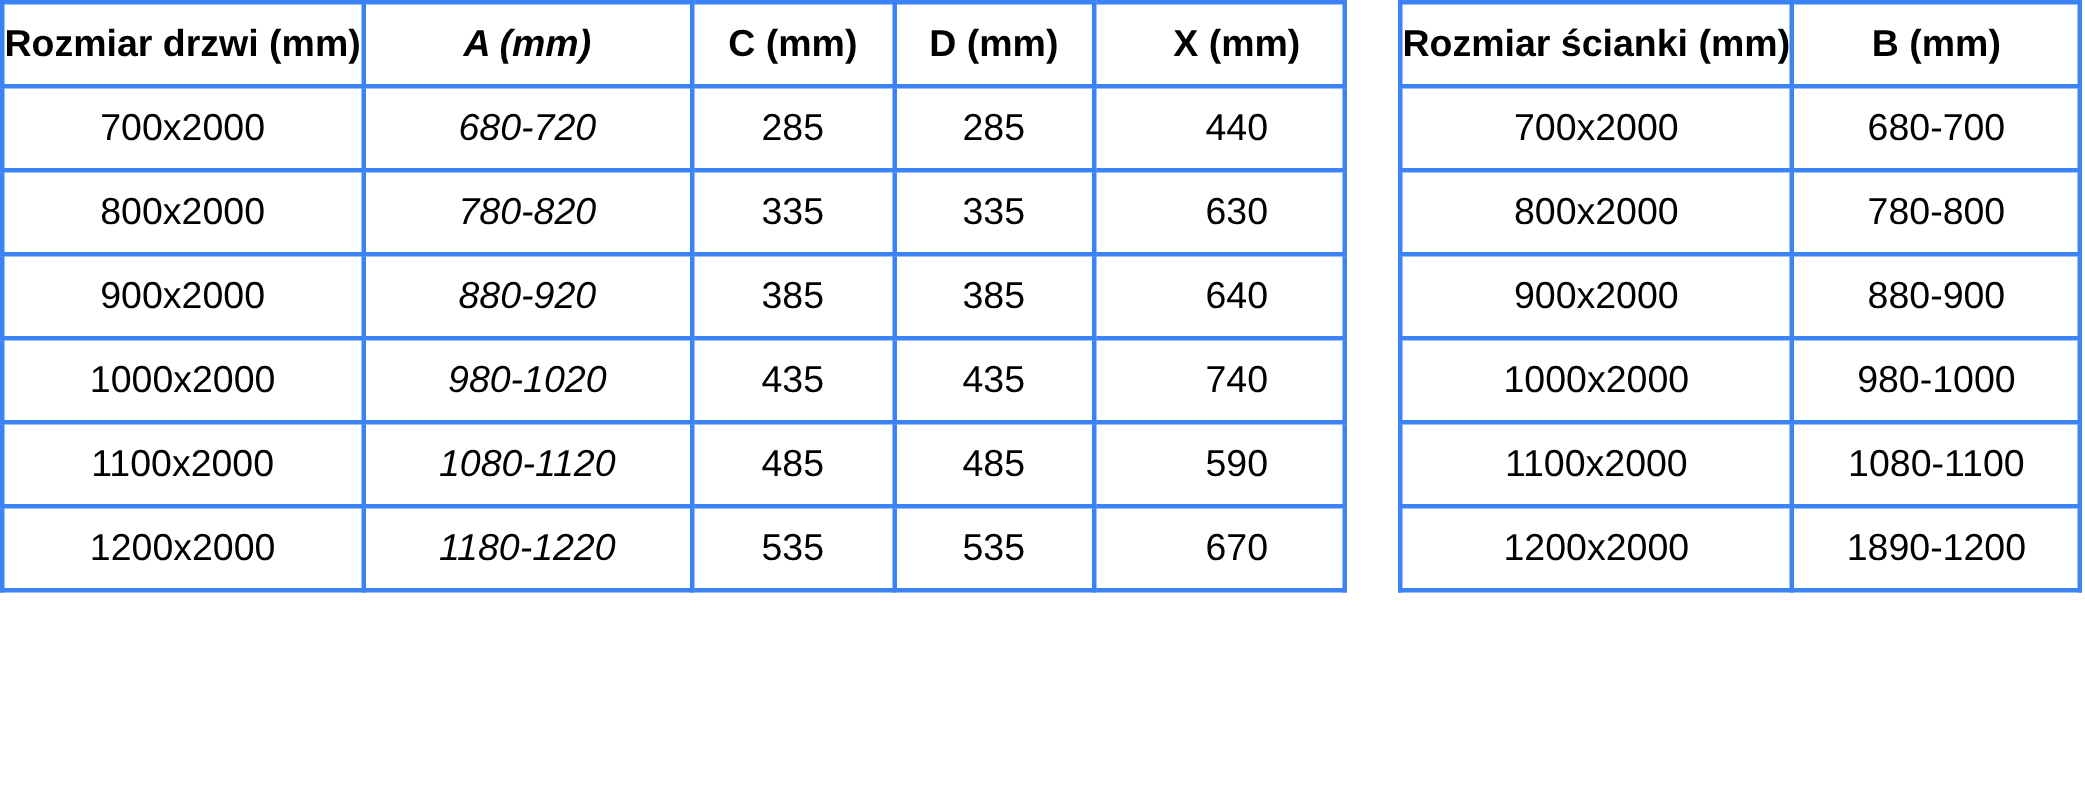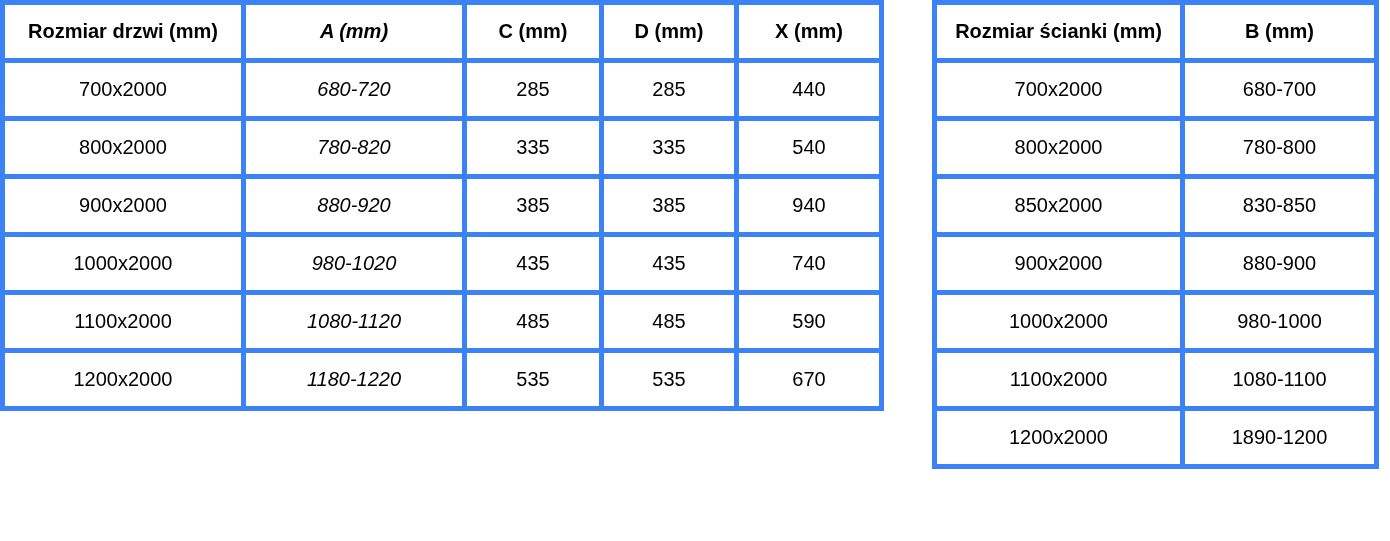--- a/index.html
+++ b/index.html
@@ -19,43 +19,43 @@
     position: relative;
     width: 1390px;
     height: 541px;
   }
   table.grid {
     border-collapse: collapse;
     table-layout: fixed;
     position: absolute;
   }
   table.grid td, table.grid th {
-    border: 5px solid #3b82f6;
+    border: 3px solid #3b82f6;
     text-align: center;
     vertical-align: middle;
-    font-size: 20px;
+    font-size: 25px;
     padding: 0;
     height: 53px;
     line-height: 53px;
     font-weight: normal;
     white-space: nowrap;
   }
   table.grid th {
     font-weight: bold;
   }
   
   #doors-table {
     left: 0px;
     top: 0px;
   }
   #doors-table th.c0, #doors-table td.c0 { width: 236px; }
   #doors-table th.c1, #doors-table td.c1 { width: 216px; font-style: italic; }
   #doors-table th.c2, #doors-table td.c2 { width: 132px; }
   #doors-table th.c3, #doors-table td.c3 { width: 130px; }
-  #doors-table th.c4, #doors-table td.c4 { width: 140px; }
+  #doors-table th.c4, #doors-table td.c4 { width: 140px; padding-left: 24px; }
 
   
   #wall-table {
     left: 932px;
     top: 0px;
   }
   #wall-table th.c0, #wall-table td.c0 { width: 243px; margin-left: 40px; }
   #wall-table th.c1, #wall-table td.c1 { width: 189px; }
 </style>
 </head>
@@ -79,28 +79,28 @@
         <td class="c1">680-720</td>
         <td class="c2">285</td>
         <td class="c3">285</td>
         <td class="c4">440</td>
       </tr>
       <tr>
         <td class="c0">800x2000</td>
         <td class="c1">780-820</td>
         <td class="c2">335</td>
         <td class="c3">335</td>
-        <td class="c4">540</td>
+        <td class="c4">630</td>
       </tr>
       <tr>
         <td class="c0">900x2000</td>
         <td class="c1">880-920</td>
         <td class="c2">385</td>
         <td class="c3">385</td>
-        <td class="c4">940</td>
+        <td class="c4">640</td>
       </tr>
       <tr>
         <td class="c0">1000x2000</td>
         <td class="c1">980-1020</td>
         <td class="c2">435</td>
         <td class="c3">435</td>
         <td class="c4">740</td>
       </tr>
       <tr>
         <td class="c0">1100x2000</td>
@@ -129,24 +129,20 @@
     <tbody>
       <tr>
         <td class="c0">700x2000</td>
         <td class="c1">680-700</td>
       </tr>
       <tr>
         <td class="c0">800x2000</td>
         <td class="c1">780-800</td>
       </tr>
       <tr>
-        <td class="c0">850x2000</td>
-        <td class="c1">830-850</td>
-      </tr>
-      <tr>
         <td class="c0">900x2000</td>
         <td class="c1">880-900</td>
       </tr>
       <tr>
         <td class="c0">1000x2000</td>
         <td class="c1">980-1000</td>
       </tr>
       <tr>
         <td class="c0">1100x2000</td>
         <td class="c1">1080-1100</td>

